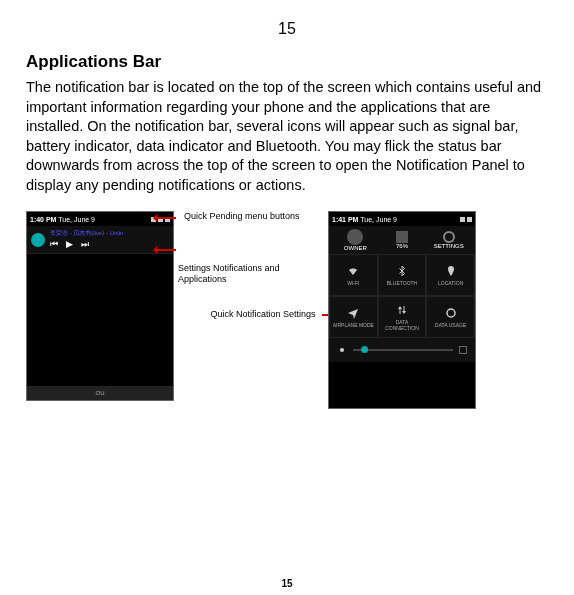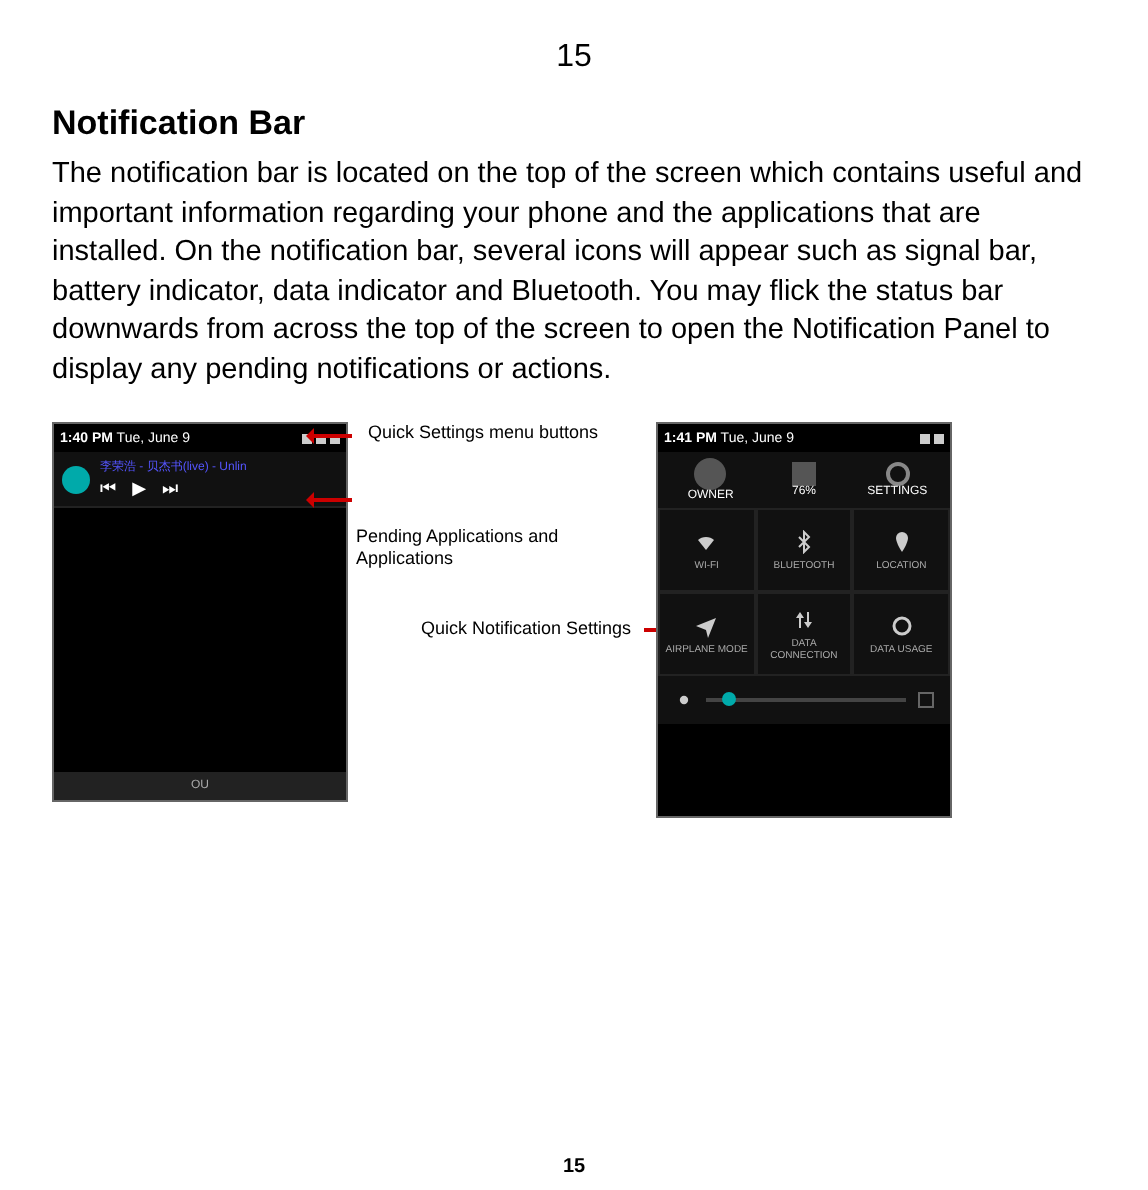--- a/index.html
+++ b/index.html
@@ -36,21 +36,21 @@
   .arrow-red-l{position:absolute;width:22px;height:2px;background:#c00}
   .arrow-red-l::before{content:"";position:absolute;left:-5px;top:-3px;border:4px solid transparent;border-right-color:#c00}
   .arrow-red-r{position:absolute;width:22px;height:2px;background:#c00}
   .arrow-red-r::after{content:"";position:absolute;right:-5px;top:-3px;border:4px solid transparent;border-left-color:#c00}
 </style>
 </head>
 <body>
 
 <div class="page">
   <div class="topnum">15</div>
-  <h2>Notification Bar</h2>
+  <h2>Applications Bar</h2>
   <p class="body">The notification bar is located on the top of the screen which contains useful and important information regarding your phone and the applications that are installed. On the notification bar, several icons will appear such as signal bar, battery indicator, data indicator and Bluetooth. You may flick the status bar downwards from across the top of the screen to open the Notification Panel to display any pending notifications or actions.</p>
 
   <div class="figrow">
 
     <div class="phone phone-left">
       <div class="statusbar">
         <span><b>1:40 PM</b> <span>Tue, June 9</span></span>
         <span class="right">
           <span class="sb-icon"></span>
           <span class="sb-icon"></span>
@@ -66,24 +66,24 @@
             <span class="ctl">▶</span>
             <span class="ctl">⏭</span>
           </div>
         </div>
       </div>
       <div class="ou">OU</div>
     </div>
 
     <div class="labels" style="height:198px;margin-left:4px">
       <div class="arrow-red-l" style="top:6px;left:-24px"></div>
-      <div class="lbl" style="top:0;left:6px;width:120px">Quick Settings menu buttons</div>
+      <div class="lbl" style="top:0;left:6px;width:120px">Quick Pending menu buttons</div>
 
       <div class="arrow-red-l" style="top:38px;left:-24px"></div>
-      <div class="lbl" style="top:52px;left:0;width:130px">Pending Applications and Applications</div>
+      <div class="lbl" style="top:52px;left:0;width:130px">Settings Notifications and Applications</div>
 
       <div class="lbl r" style="top:98px;width:110px">Quick Notification Settings</div>
       <div class="arrow-red-r" style="top:103px;right:-26px"></div>
     </div>
 
     <div class="phone phone-right">
       <div class="statusbar">
         <span><b>1:41 PM</b> <span>Tue, June 9</span></span>
         <span class="right">
           <span class="sb-icon"></span>

